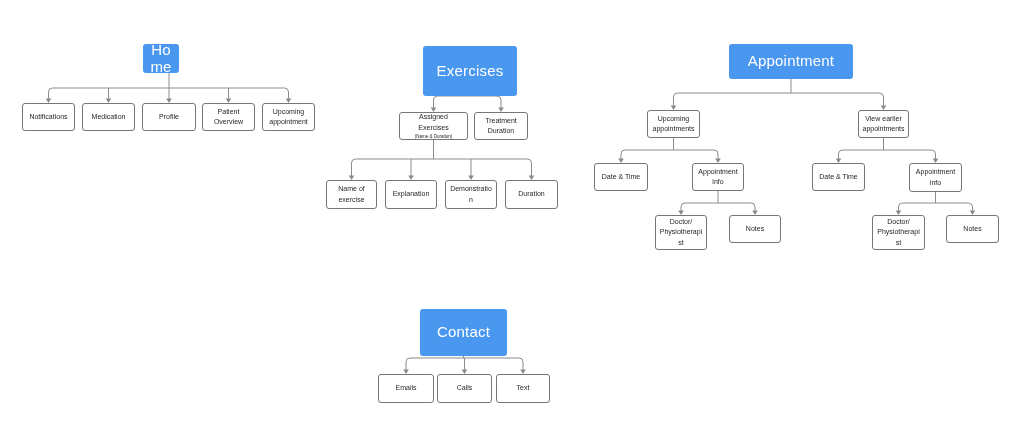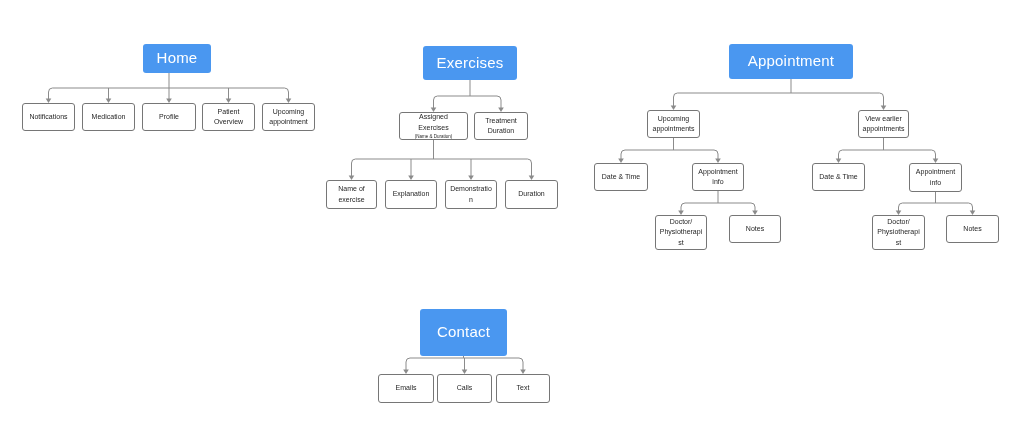--- a/index.html
+++ b/index.html
@@ -55,28 +55,28 @@
       <path d="M752.2 210.5L757.8 210.5L755 215Z" style="fill: rgb(139, 139, 139);"></path>
       <path d="M935.5 192V203M898.5 207Q898.5 203 902.5 203H968.5Q972.5 203 972.5 207M898.5 207V211M972.5 207V211" style="fill: none; stroke: rgb(139, 139, 139); stroke-width: 1;"></path>
       <path d="M895.7 210.5L901.3 210.5L898.5 215Z" style="fill: rgb(139, 139, 139);"></path>
       <path d="M969.7 210.5L975.3 210.5L972.5 215Z" style="fill: rgb(139, 139, 139);"></path>
       <path d="M463.5 343V358M406 362Q406 358 410 358H519Q523 358 523 362M406 362V370M464.5 358V370M523 362V370" style="fill: none; stroke: rgb(139, 139, 139); stroke-width: 1;"></path>
       <path d="M403.2 369.5L408.8 369.5L406 374Z" style="fill: rgb(139, 139, 139);"></path>
       <path d="M461.7 369.5L467.3 369.5L464.5 374Z" style="fill: rgb(139, 139, 139);"></path>
       <path d="M520.2 369.5L525.8 369.5L523 374Z" style="fill: rgb(139, 139, 139);"></path>
     </svg>
 
-  <div class="node root" style="left:143px;top:44px;width:68px;height:29px">Home</div>
+  <div class="node root" style="left:143px;top:44px;width:36px;height:29px">Home</div>
   <div class="node" style="left:22px;top:103px;width:53px;height:28px">Notifications</div>
   <div class="node" style="left:82px;top:103px;width:53px;height:28px">Medication</div>
   <div class="node" style="left:142px;top:103px;width:54px;height:28px">Profile</div>
   <div class="node" style="left:202px;top:103px;width:53px;height:28px">Patient Overview</div>
   <div class="node" style="left:262px;top:103px;width:53px;height:28px">Upcoming appointment</div>
 
-  <div class="node root" style="left:423px;top:46px;width:94px;height:34px">Exercises</div>
+  <div class="node root" style="left:423px;top:46px;width:94px;height:50px">Exercises</div>
   <div class="node" style="left:399px;top:112px;width:69px;height:28px">
     <span>Assigned Exercises</span>
     <span class="sub">(Name &amp; Duration)</span>
   </div>
   <div class="node" style="left:474px;top:112px;width:54px;height:28px">Treatment Duration</div>
   <div class="node" style="left:326px;top:180px;width:51px;height:29px">Name of exercise</div>
   <div class="node" style="left:385px;top:180px;width:52px;height:29px">Explanation</div>
   <div class="node" style="left:445px;top:180px;width:52px;height:29px">Demonstration</div>
   <div class="node" style="left:505px;top:180px;width:53px;height:29px">Duration</div>
 

